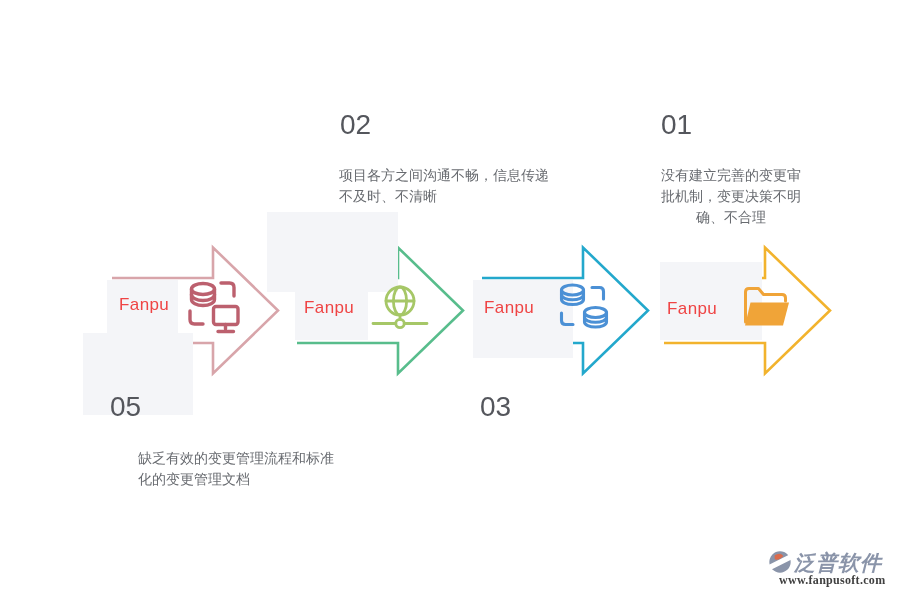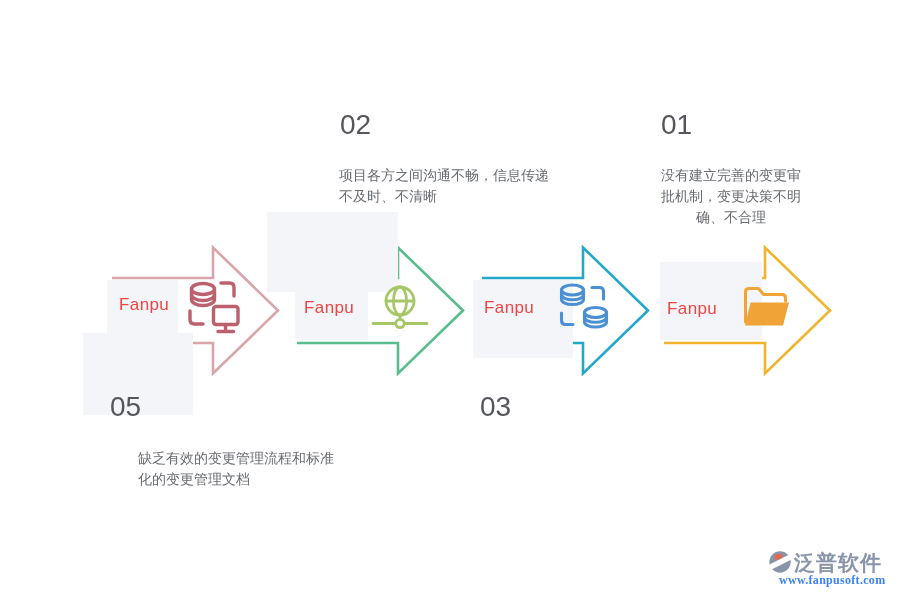--- a/index.html
+++ b/index.html
@@ -93,16 +93,16 @@
   <svg class="icon-svg" style="left:743px; top:284px;" width="48" height="44" viewBox="0 0 48 44" color="#F0A438">
     <path d="M 2.5 38 V 8 Q 2.5 4.5 6 4.5 H 15.5 L 20.5 10.5 H 39 Q 42.5 10.5 42.5 14 V 17" fill="none" stroke="currentColor" stroke-width="3" stroke-linecap="round" stroke-linejoin="round"></path>
     <path d="M 7.5 18.5 H 46 L 40 41.5 H 2 Z" fill="currentColor"></path>
   </svg>
 
   <svg class="brand-icon" width="24" height="24" viewBox="0 0 36 36">
     <circle cx="18" cy="18" r="16" fill="#8A94A9"></circle>
     <path d="M 0 23 L 36 5 L 36 14 L 0 32 Z" fill="#ffffff"></path>
     <path d="M 10 8 Q 18 3 23 9 Q 17 16 10 14 Z" fill="#DB6B4C"></path>
   </svg>
-  <div class="brand-name" style="color: rgb(138, 148, 169);">泛普软件</div>
-  <div class="brand-url" style="color: #3b82f6;">www.fanpusoft.com</div>
+  <div class="brand-name" style="color: rgb(138, 148, 169); font-style: italic;">泛普软件</div>
+  <div class="brand-url" style="color: #404040;">www.fanpusoft.com</div>
 
 </div>
 
 </body></html>

